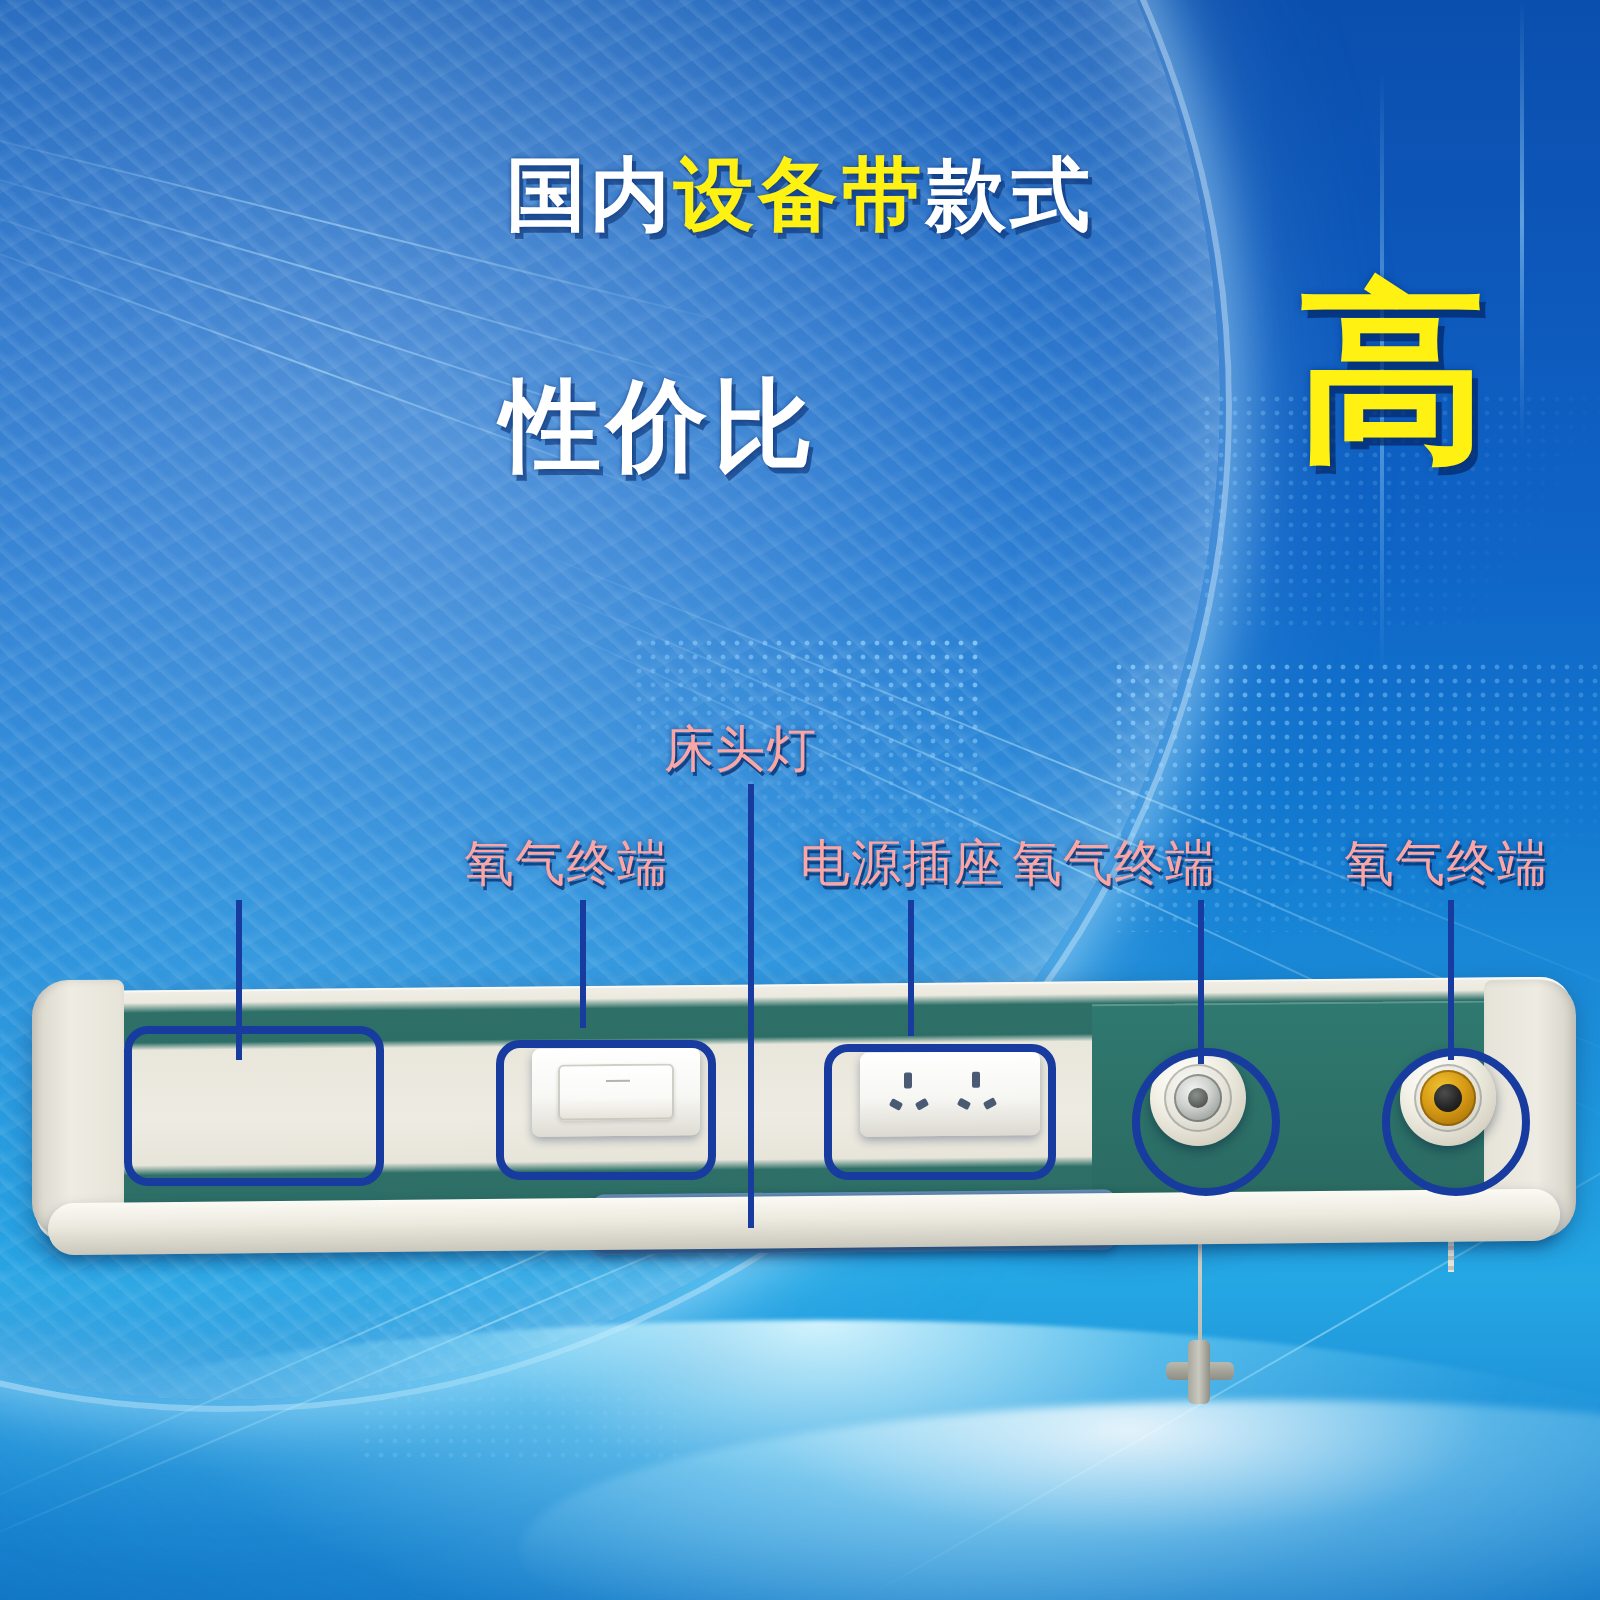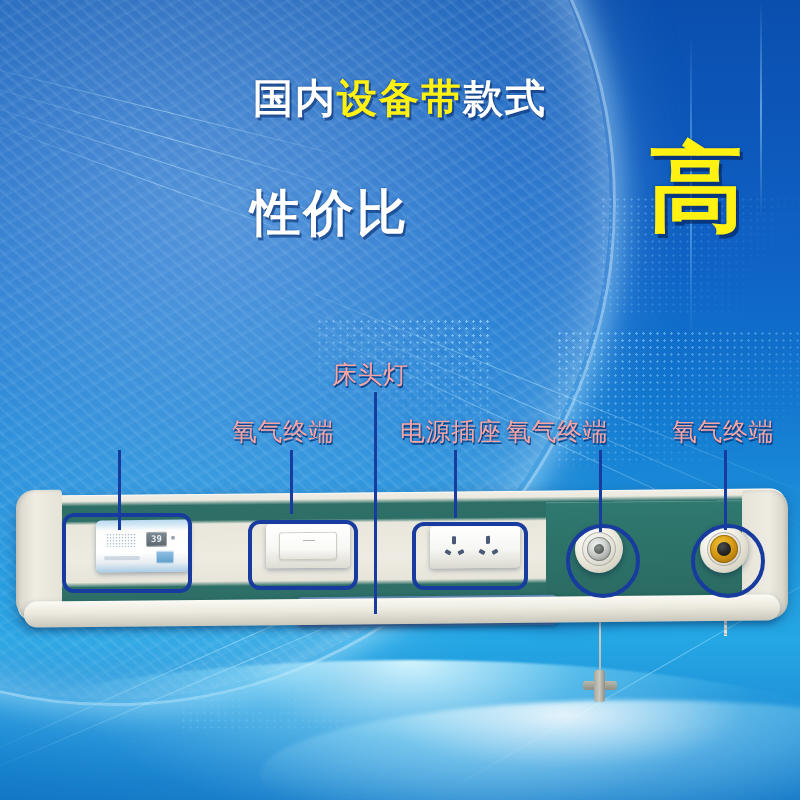--- a/index.html
+++ b/index.html
@@ -325,27 +325,20 @@
   <div class="label" style="left:400px;top:415px;">电源插座</div>
   <div class="label" style="left:506px;top:415px;">氧气终端</div>
   <div class="label" style="left:672px;top:415px;">氧气终端</div>
 
   <div class="panel-wrap">
     <div class="panel-body"></div>
     <div class="panel-teal"></div>
     <div class="endcap-l"></div>
     <div class="endcap-r"></div>
 
-    <div class="mod intercom">
-      <div class="ic-grille"></div>
-      <div class="ic-disp">39</div>
-      <div class="ic-led"></div>
-      <div class="ic-btn"></div>
-      <div class="ic-slot"></div>
-    </div>
 
     <div class="mod sw-plate">
       <div class="sw-rocker">
         <div class="sw-mark"></div>
       </div>
     </div>
 
     <div class="mod sk-plate">
       <div class="sk-face">
         <div class="pin-top" style="left:12px;top:4px;"></div>

